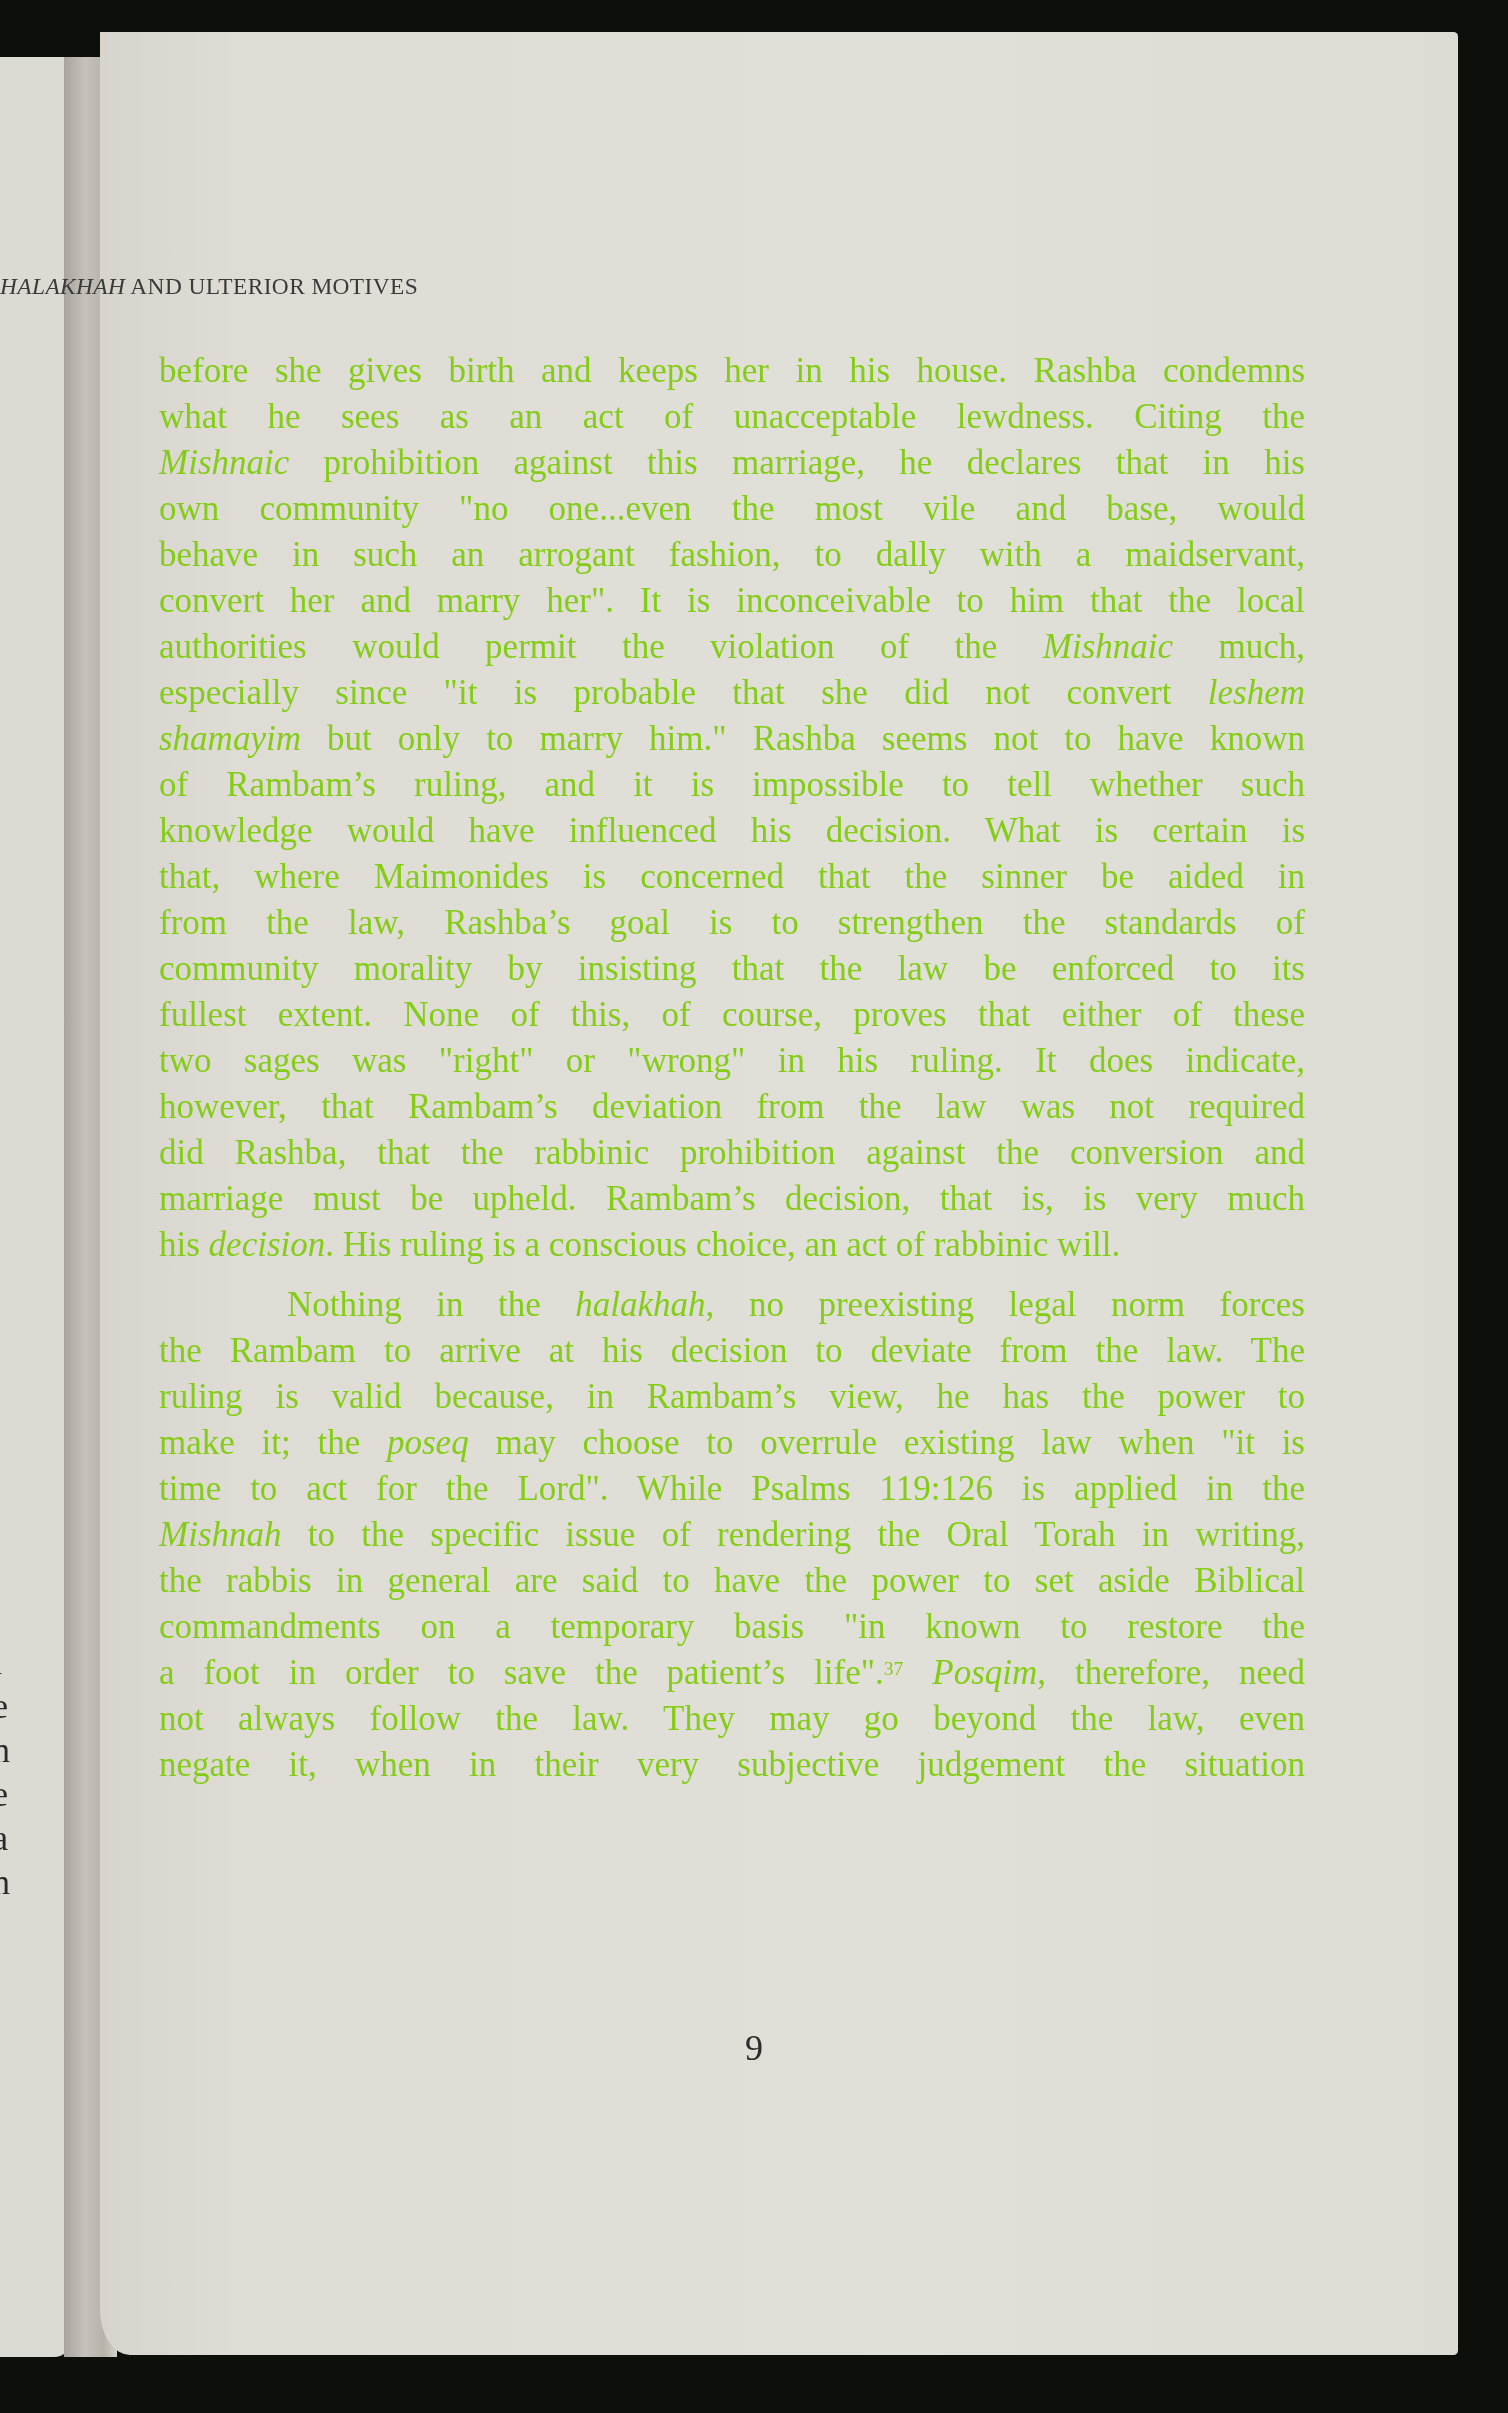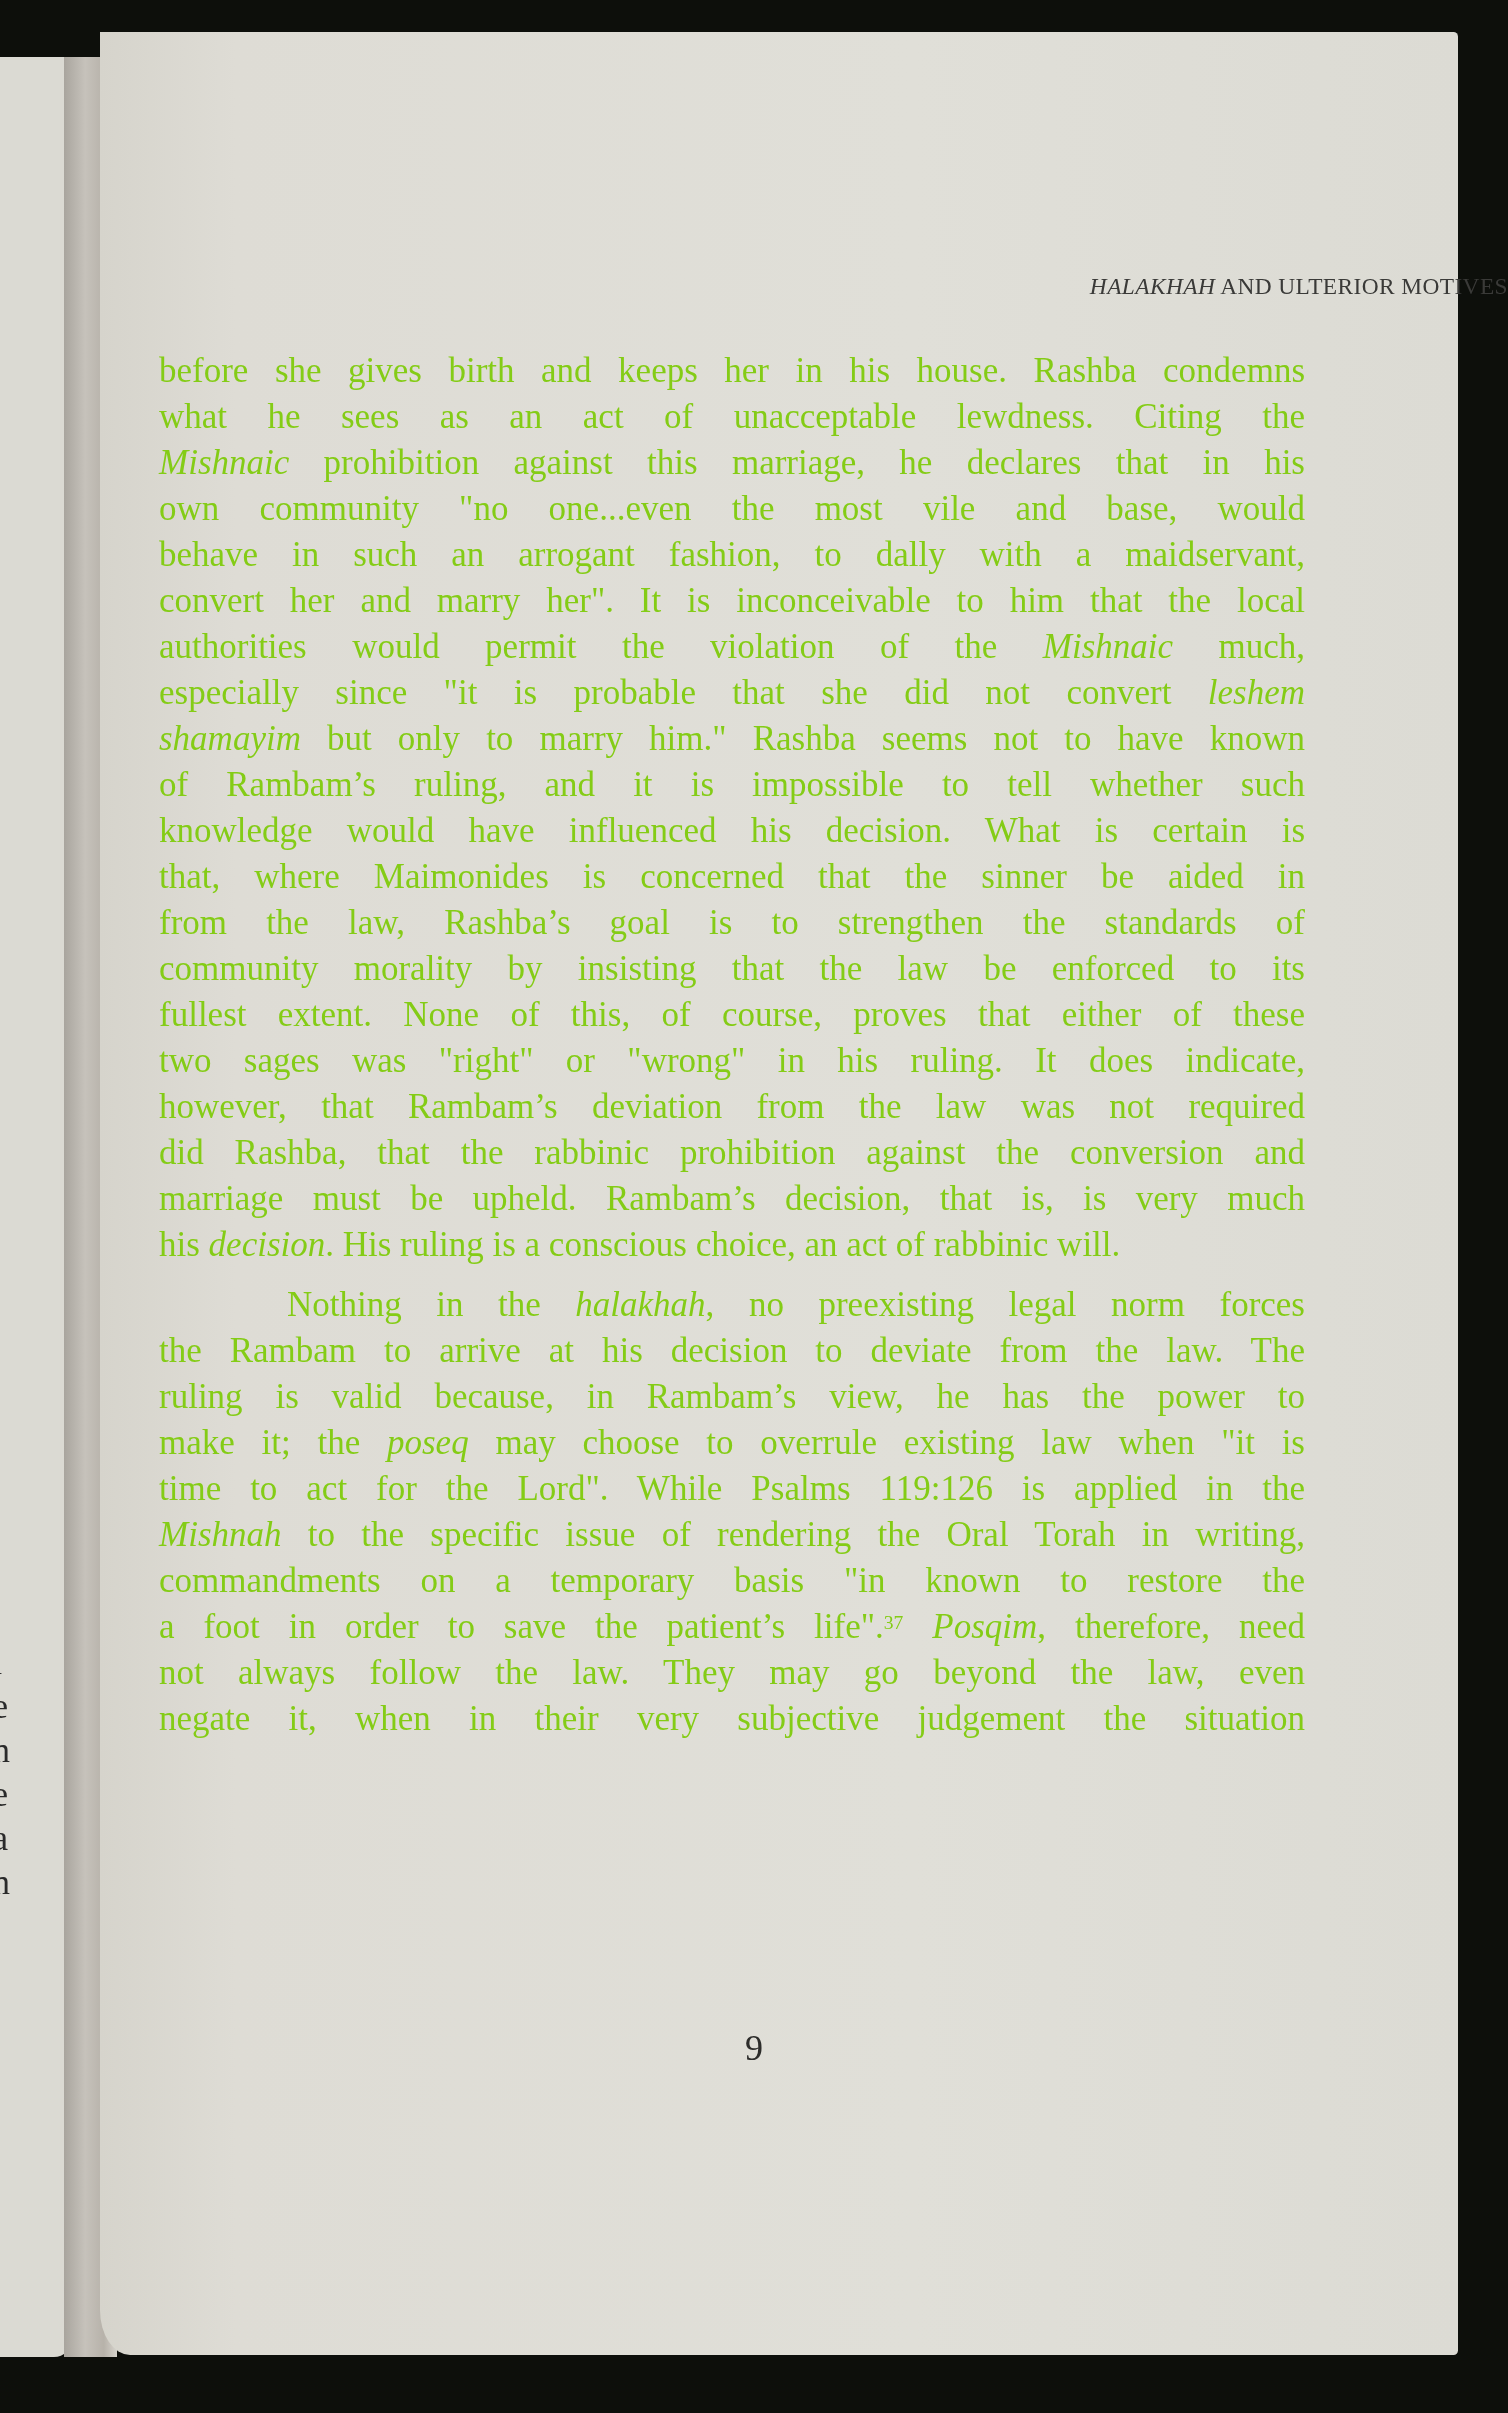--- a/index.html
+++ b/index.html
@@ -24,21 +24,21 @@
   }
   .page {
     position:absolute; left:100px; top:32px; width:1358px; height:2323px;
     background:linear-gradient(90deg,#d6d4cc 0%,#dedcd5 10%,#e0dfd8 60%,#dcdbd4 100%);
     border-bottom-left-radius:30px 45px;
     border-bottom-right-radius:4.5px;
     border-top-right-radius:4.5px;
   }
   .running-head {
     position:absolute; left:0; width:1508px; top:273px;
-    text-align:right; font-size:23.4px; letter-spacing:0.4px; color:#3a3a38;
+    text-align:left; font-size:23.4px; letter-spacing:0.4px; color:#3a3a38;
   }
   .running-head i { font-style:italic; }
   .body-text {
     position:absolute; left:159px; top:348px; width:1146px;
     font-size:35px; line-height:46px; color:#84cc16;
     text-align:justify; text-align-last:justify;
   }
   .body-text .line { display:block; white-space:nowrap; text-align:justify; text-align-last:justify; }
   .para { display:block; }
   .para + .para { margin-top:14px; }
@@ -95,20 +95,21 @@
       <span class="line"><span>marriage must be upheld. Rambam’s decision, that is, is very much</span></span>
       <span class="line last"><span>his </span><i>decision</i><span>. His ruling is a conscious choice, an act of rabbinic will.</span></span>
     </div>
     <div class="para">
       <span class="line indent"><span>Nothing in the </span><i>halakhah</i><span>, no preexisting legal norm forces</span></span>
       <span class="line"><span>the Rambam to arrive at his decision to deviate from the law. The</span></span>
       <span class="line"><span>ruling is valid because, in Rambam’s view, he has the power to</span></span>
       <span class="line"><span>make it; the </span><i>poseq</i><span> may choose to overrule existing law when "it is</span></span>
       <span class="line"><span>time to act for the Lord". While Psalms 119:126 is applied in the</span></span>
       <span class="line"><i>Mishnah</i><span> to the specific issue of rendering the Oral Torah in writing,</span></span>
+      <span class="line"><span>the rabbis in general are said to have the power to set aside Biblical</span></span>
       <span class="line"><span>commandments on a temporary basis "in known to restore the</span></span>
       <span class="line"><span>a foot in order to save the patient’s life".</span><sup>37</sup><span> </span><i>Posqim</i><span>, therefore, need</span></span>
       <span class="line"><span>not always follow the law. They may go beyond the law, even</span></span>
       <span class="line"><span>negate it, when in their very subjective judgement the situation</span></span>
     </div>
   </div>
 
 <div class="page-number">9</div>
 
 

